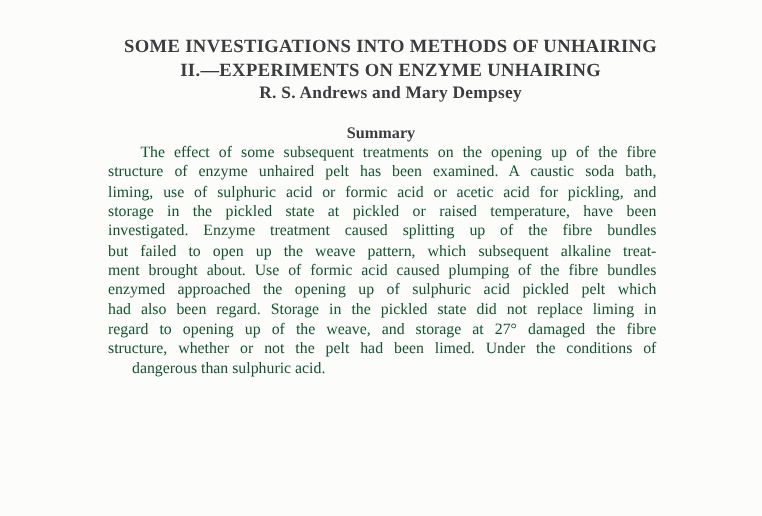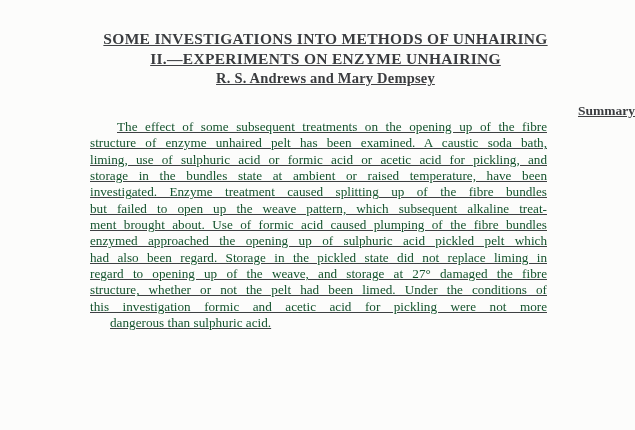--- a/index.html
+++ b/index.html
@@ -9,21 +9,20 @@
   }
   .page {
     position: relative;
     width: 635px;
     height: 430px;
     background: #fcfcfb;
     overflow: hidden;
     box-sizing: border-box;
     font-family: "Liberation Serif", "DejaVu Serif", serif;
     color: #3e4043;
-    text-decoration: underline;
   }
   .titles {
     position: relative;
     left: 8px;
     padding-top: 29px;
     text-align: center;
     color: #3a3c3f;
   }
   .title-line {
     margin: 0;
@@ -34,21 +33,21 @@
   }
   .authors {
     margin-top: 0;
     font-size: 14.5px;
     font-weight: bold;
     line-height: 19px;
     letter-spacing: 0.2px;
   }
   .section-heading {
     margin-top: 14px;
-    text-align: right;
+    text-align: center;
     font-size: 13.5px;
     font-weight: bold;
     line-height: 17px;
     color: #3a3c3f;
   }
   .summary-body {
     width: 457px;
     margin: 0 0 0 90px;
     font-size: 13.2px;
     line-height: 16.35px;
@@ -86,27 +85,26 @@
     <h1 class="title-line">II.—EXPERIMENTS ON ENZYME UNHAIRING</h1>
     <div class="authors">R. S. Andrews and Mary Dempsey</div>
   </header>
 
   <section>
     <div class="section-heading">Summary</div>
     <div class="summary-body">
       <div class="line first">The effect of some subsequent treatments on the opening up of the fibre</div>
       <div class="line">structure of enzyme unhaired pelt has been examined. A caustic soda bath,</div>
       <div class="line">liming, use of sulphuric acid or formic acid or acetic acid for pickling, and</div>
-      <div class="line">storage in the bundles state at ambient or raised temperature, have been</div>
+      <div class="line">storage in the pickled state at pickled or raised temperature, have been</div>
       <div class="line">investigated. Enzyme treatment caused splitting up of the fibre bundles</div>
       <div class="line">but failed to open up the weave pattern, which subsequent alkaline treat-</div>
       <div class="line">ment brought about. Use of formic acid caused plumping of the fibre bundles</div>
       <div class="line">enzymed approached the opening up of sulphuric acid pickled pelt which</div>
       <div class="line">had also been regard. Storage in the pickled state did not replace liming in</div>
       <div class="line">regard to opening up of the weave, and storage at 27° damaged the fibre</div>
       <div class="line">structure, whether or not the pelt had been limed. Under the conditions of</div>
-      <div class="line">this investigation formic and acetic acid for pickling were not more</div>
       <div class="line last">dangerous than sulphuric acid.</div>
     </div>
   </section>
 
 
 </div>
 
 </body></html>

